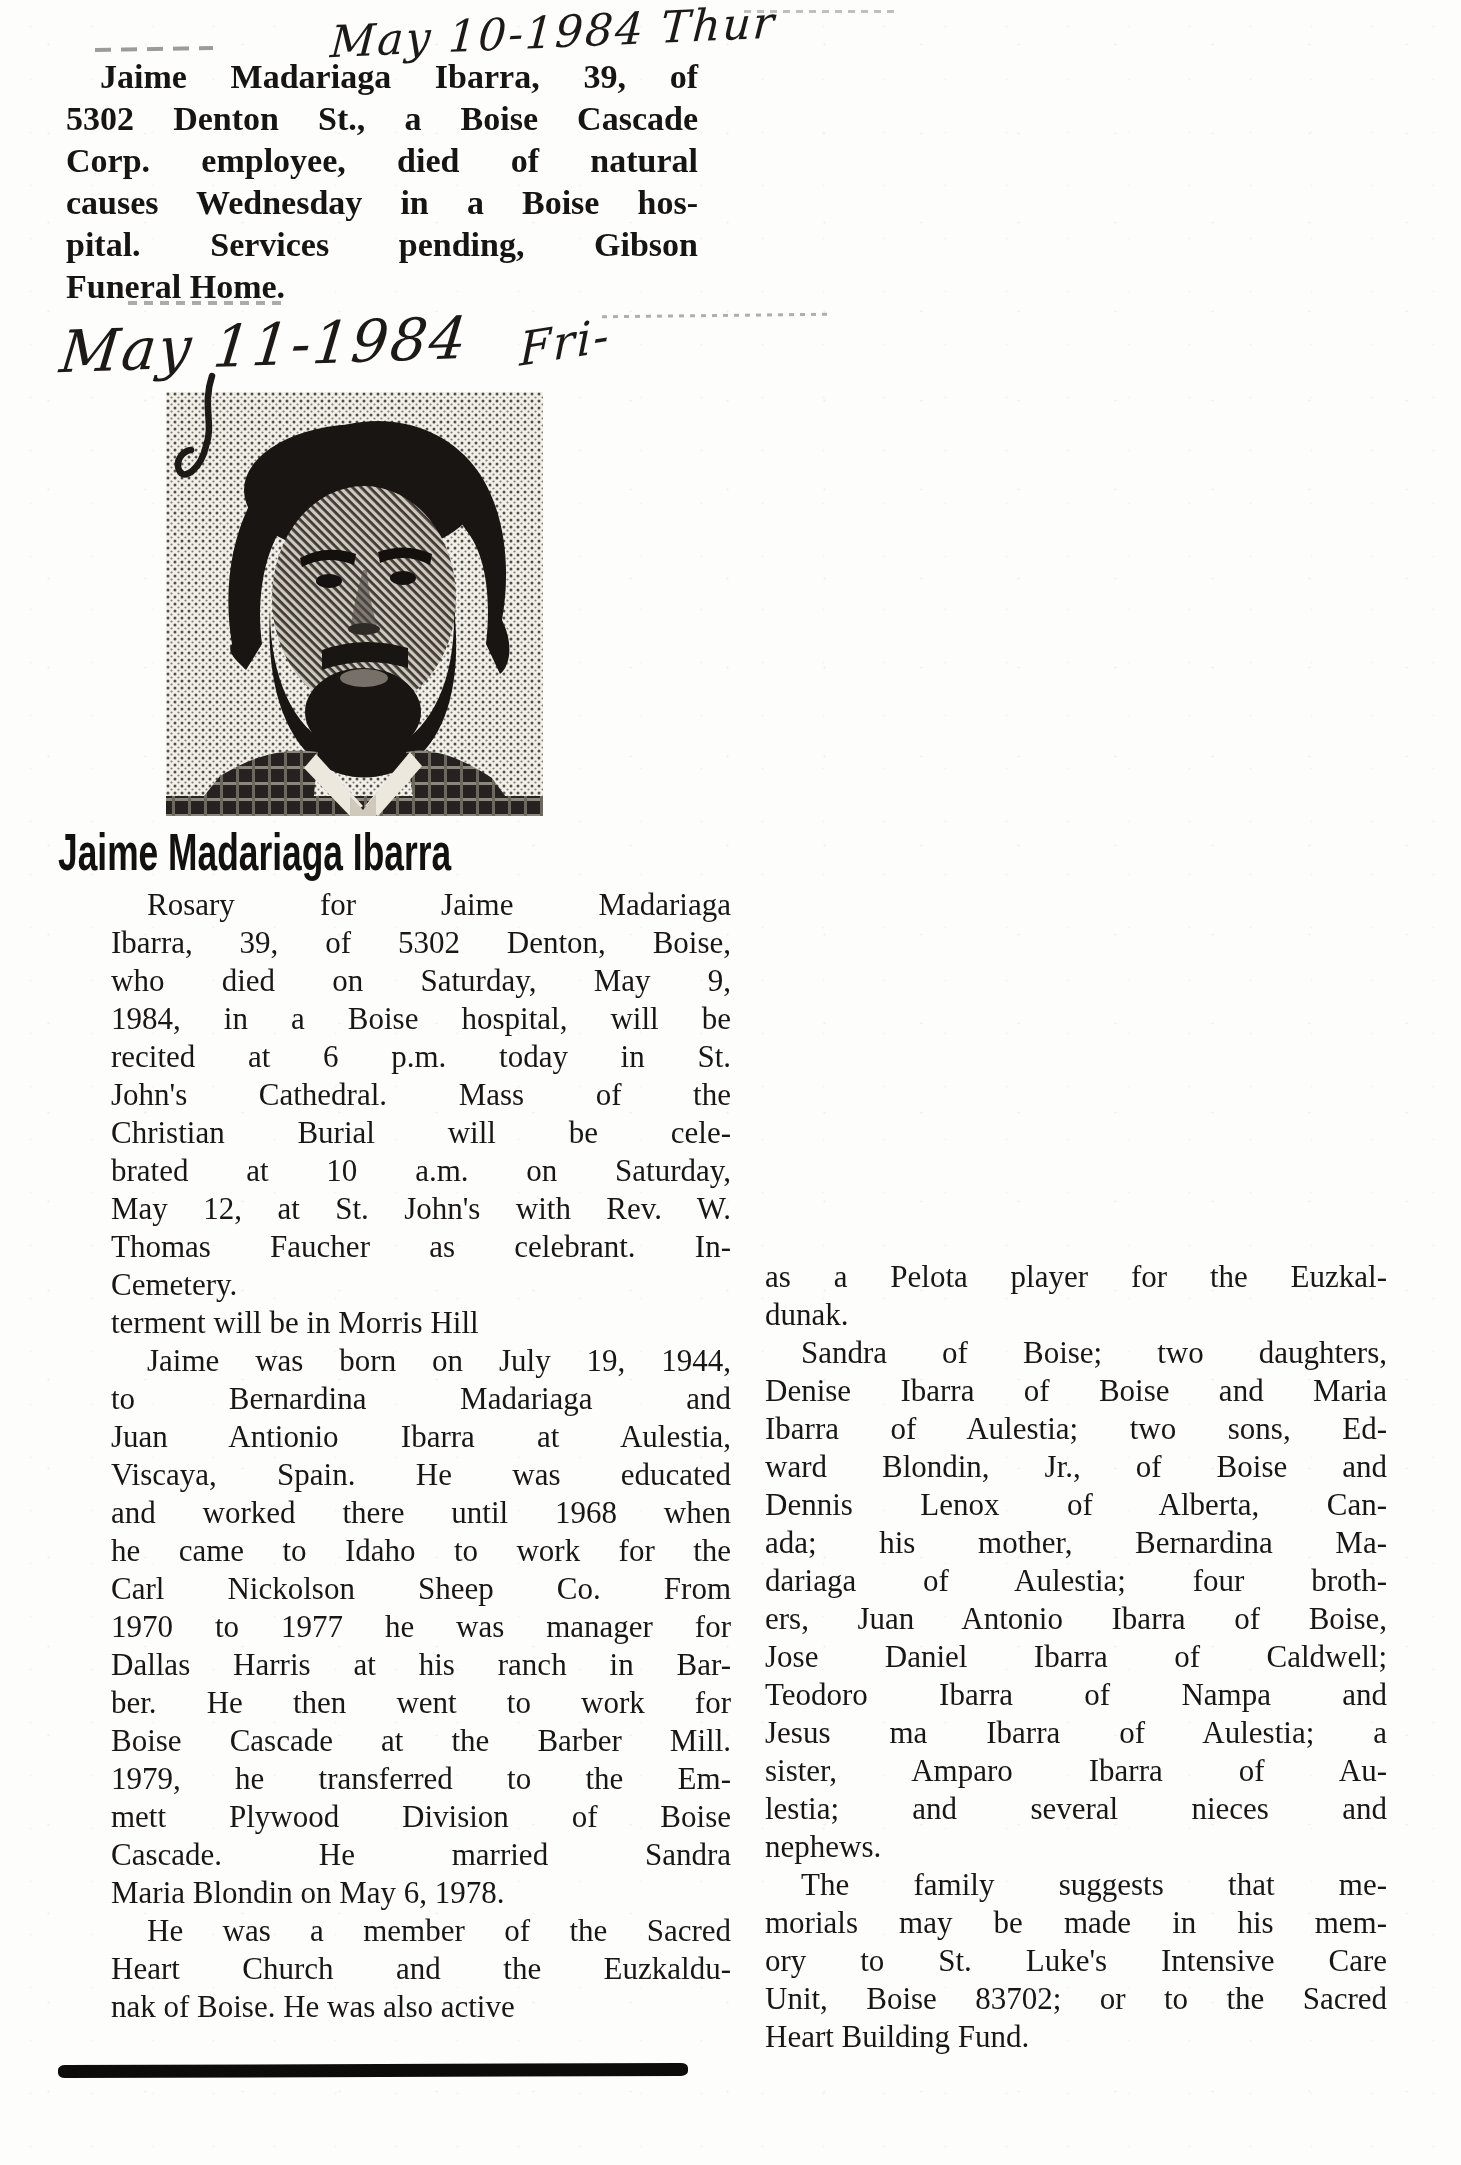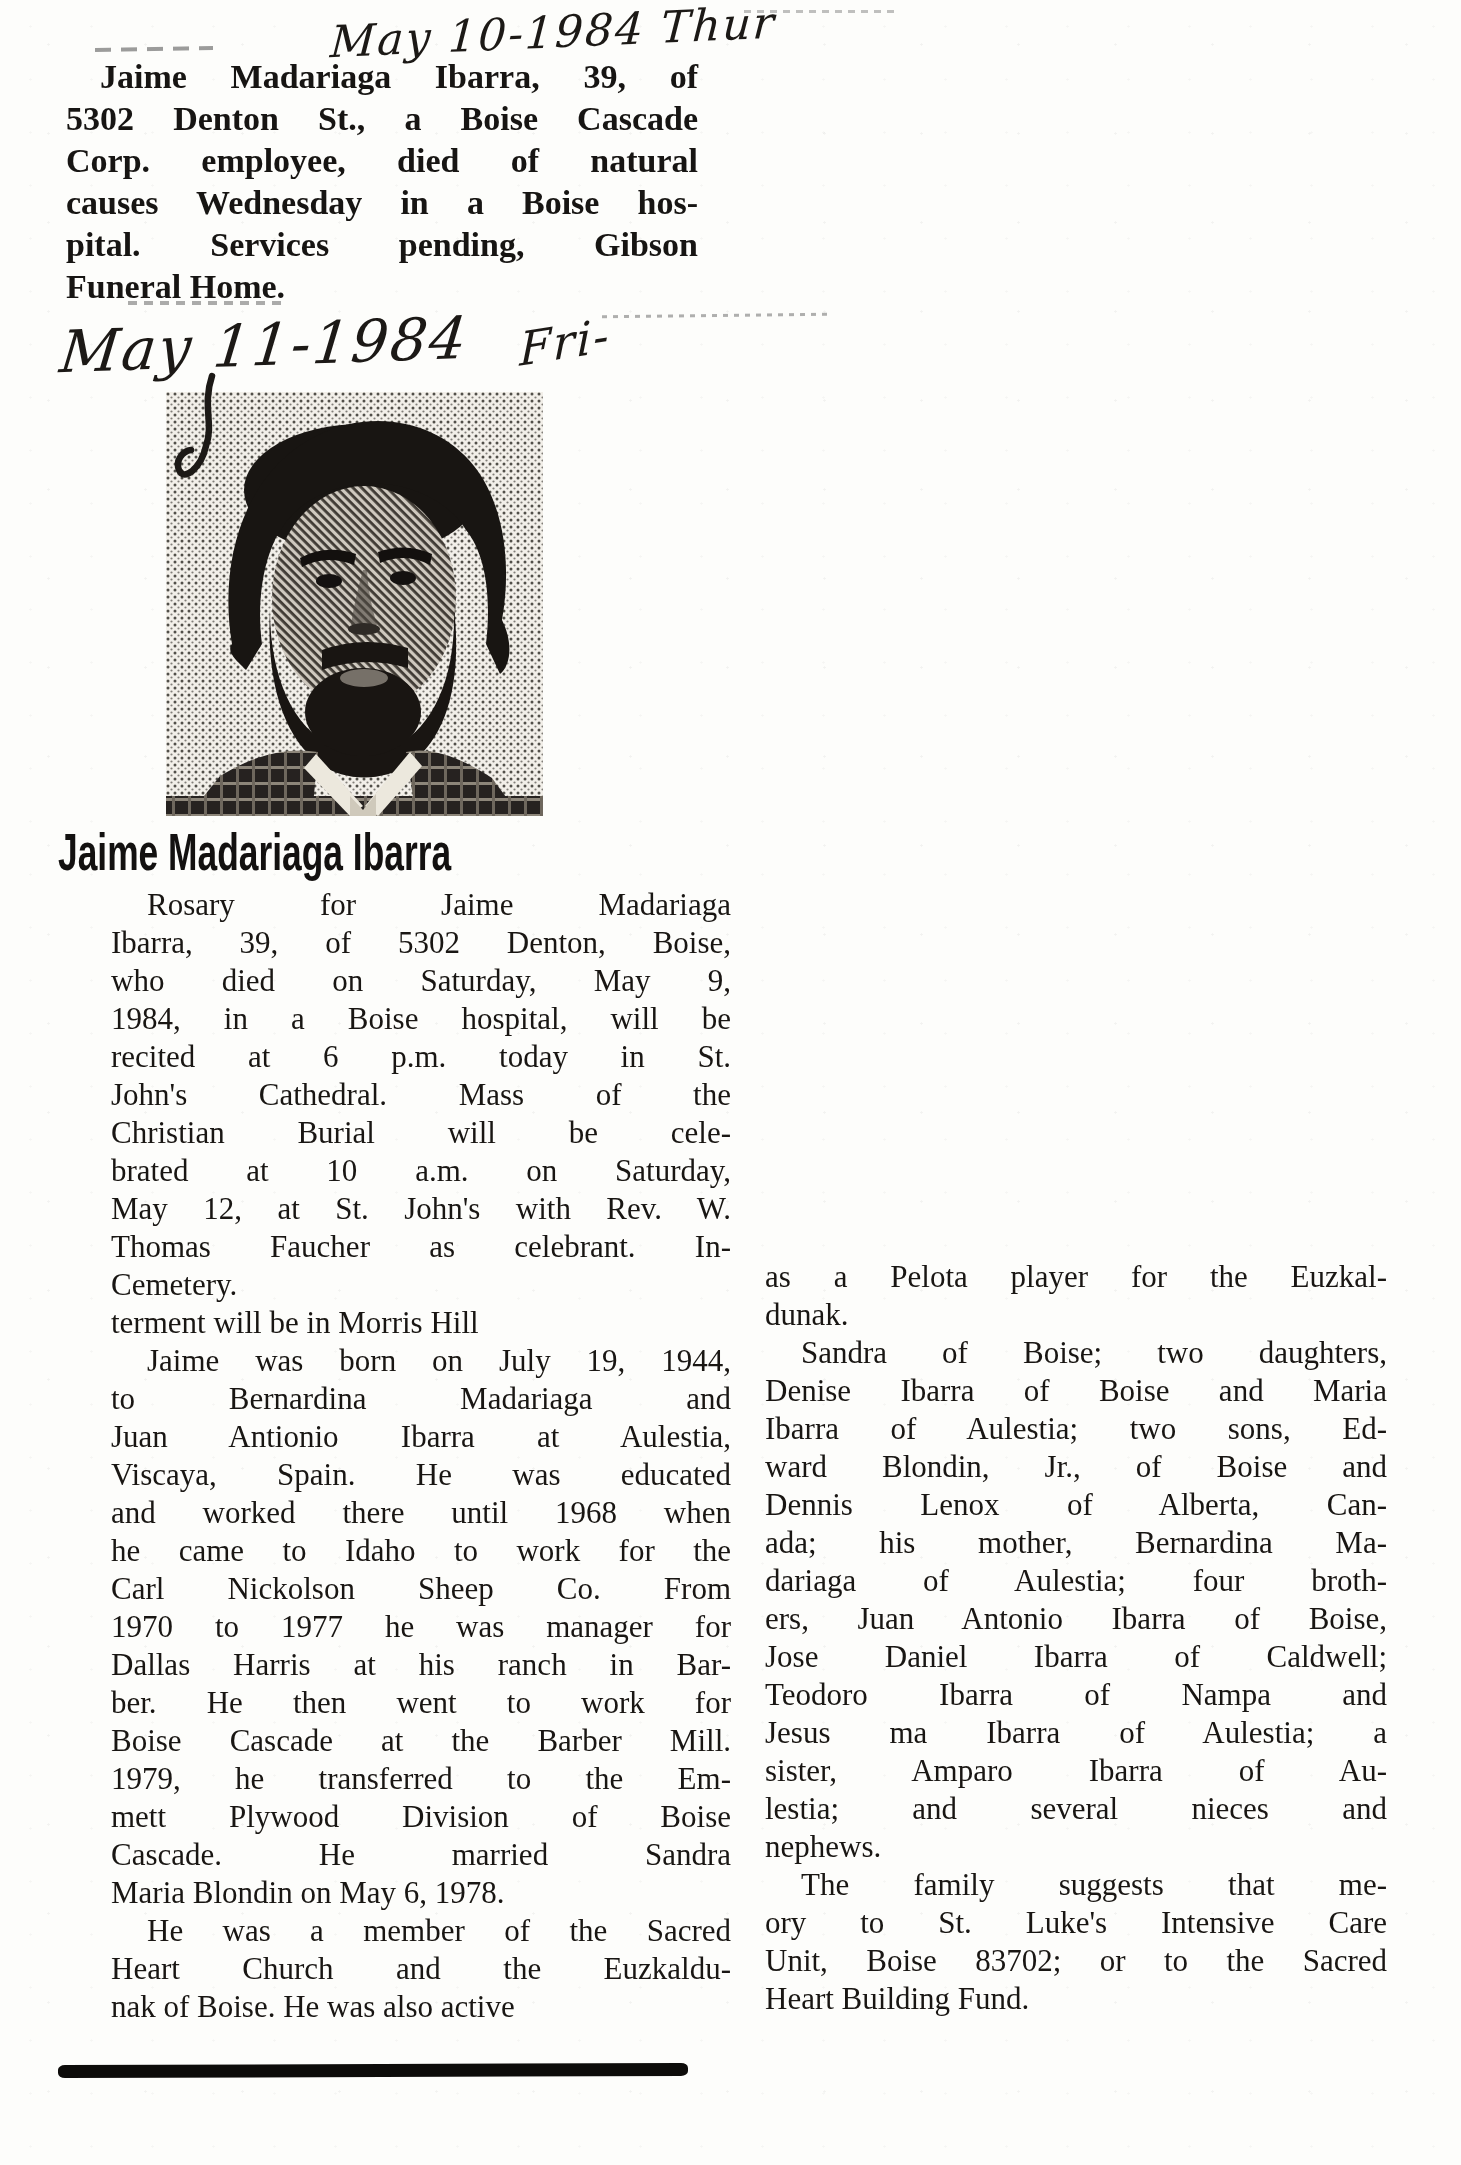--- a/index.html
+++ b/index.html
@@ -214,19 +214,20 @@
         <div class="tline">ers, Juan Antonio Ibarra of Boise,</div>
         <div class="tline">Jose Daniel Ibarra of Caldwell;</div>
         <div class="tline">Teodoro Ibarra of Nampa and</div>
         <div class="tline">Jesus ma Ibarra of Aulestia; a</div>
         <div class="tline">sister, Amparo Ibarra of Au-</div>
         <div class="tline">lestia; and several nieces and</div>
         <div class="tline">nephews.</div>
       </div>
     <div class="para indent">
         <div class="tline">The family suggests that me-</div>
+        <div class="tline">morials may be made in his mem-</div>
         <div class="tline">ory to St. Luke's Intensive Care</div>
         <div class="tline">Unit, Boise 83702; or to the Sacred</div>
         <div class="tline">Heart Building Fund.</div>
       </div>
   </section>
 
 </div>
 
 </body></html>

